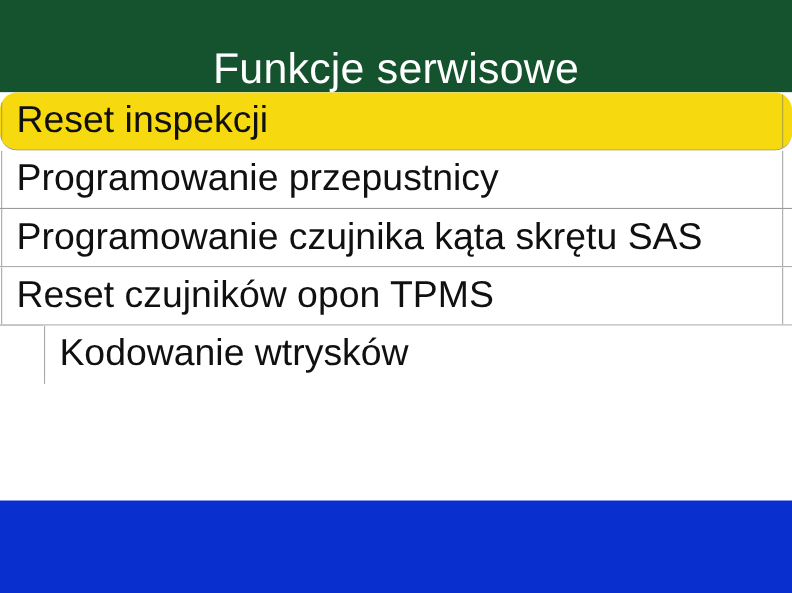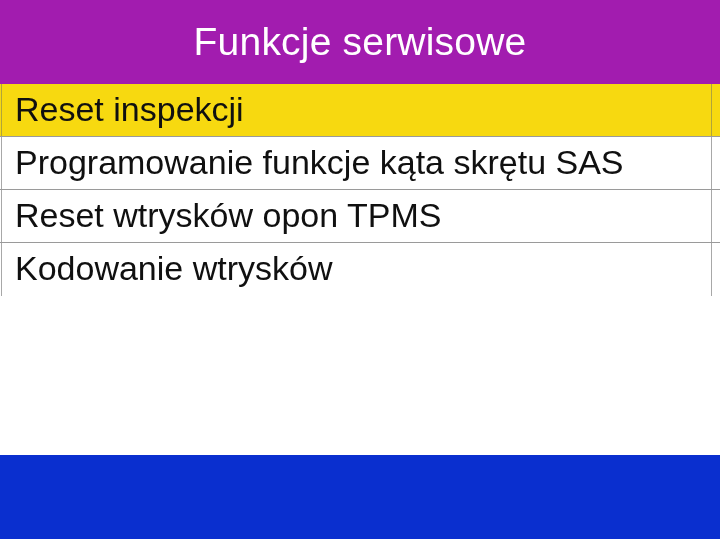--- a/index.html
+++ b/index.html
@@ -17,23 +17,23 @@
     -webkit-font-smoothing: antialiased;
   }
 
   
   .header-bar {
     position: absolute;
     left: 0;
     top: 0;
     width: 720px;
     height: 84px;
-    background: #a21caf;
+    background: #14532d;
     display: flex;
-    align-items: center;
+    align-items: flex-end;
     justify-content: center;
   }
   .header-title {
     color: #ffffff;
     font-size: 39px;
     line-height: 39px;
     letter-spacing: 0.2px;
     font-weight: 400;
     white-space: nowrap;
     padding-bottom: 2px;
@@ -56,24 +56,26 @@
     flex: 0 0 53px;
     box-sizing: border-box;
     background: #ffffff;
     border-bottom: 1px solid #9a9a9a;
     display: flex;
     align-items: center;
     overflow: hidden;
   }
   .menu-row:last-child {
     border-bottom: none;
+    margin-left: 39px;
   }
   .menu-row.selected {
     background: #f7d910;
     border-bottom: 1px solid #9a9a9a;
+    border-radius: 16px;
   }
   
   .menu-row::before {
     content: "";
     position: absolute;
     left: 1px;
     top: 0;
     bottom: 0;
     width: 1px;
     background: #a8a8a8;
@@ -120,29 +122,32 @@
   <div class="header-bar">
     <div class="header-title">Funkcje serwisowe</div>
   </div>
 
   <div class="menu-list">
 
     <div class="menu-row selected">
       <span class="menu-label">Reset inspekcji</span>
     </div>
 
+    <div class="menu-row">
+      <span class="menu-label">Programowanie przepustnicy</span>
+    </div>
 
 
 
     <div class="menu-row">
-      <span class="menu-label">Programowanie funkcje kąta skrętu SAS</span>
+      <span class="menu-label">Programowanie czujnika kąta skrętu SAS</span>
     </div>
 
     <div class="menu-row">
-      <span class="menu-label">Reset wtrysków opon TPMS</span>
+      <span class="menu-label">Reset czujników opon TPMS</span>
     </div>
 
     <div class="menu-row">
       <span class="menu-label">Kodowanie wtrysków</span>
     </div>
 
   </div>
 
   <div class="footer-bar">
 

